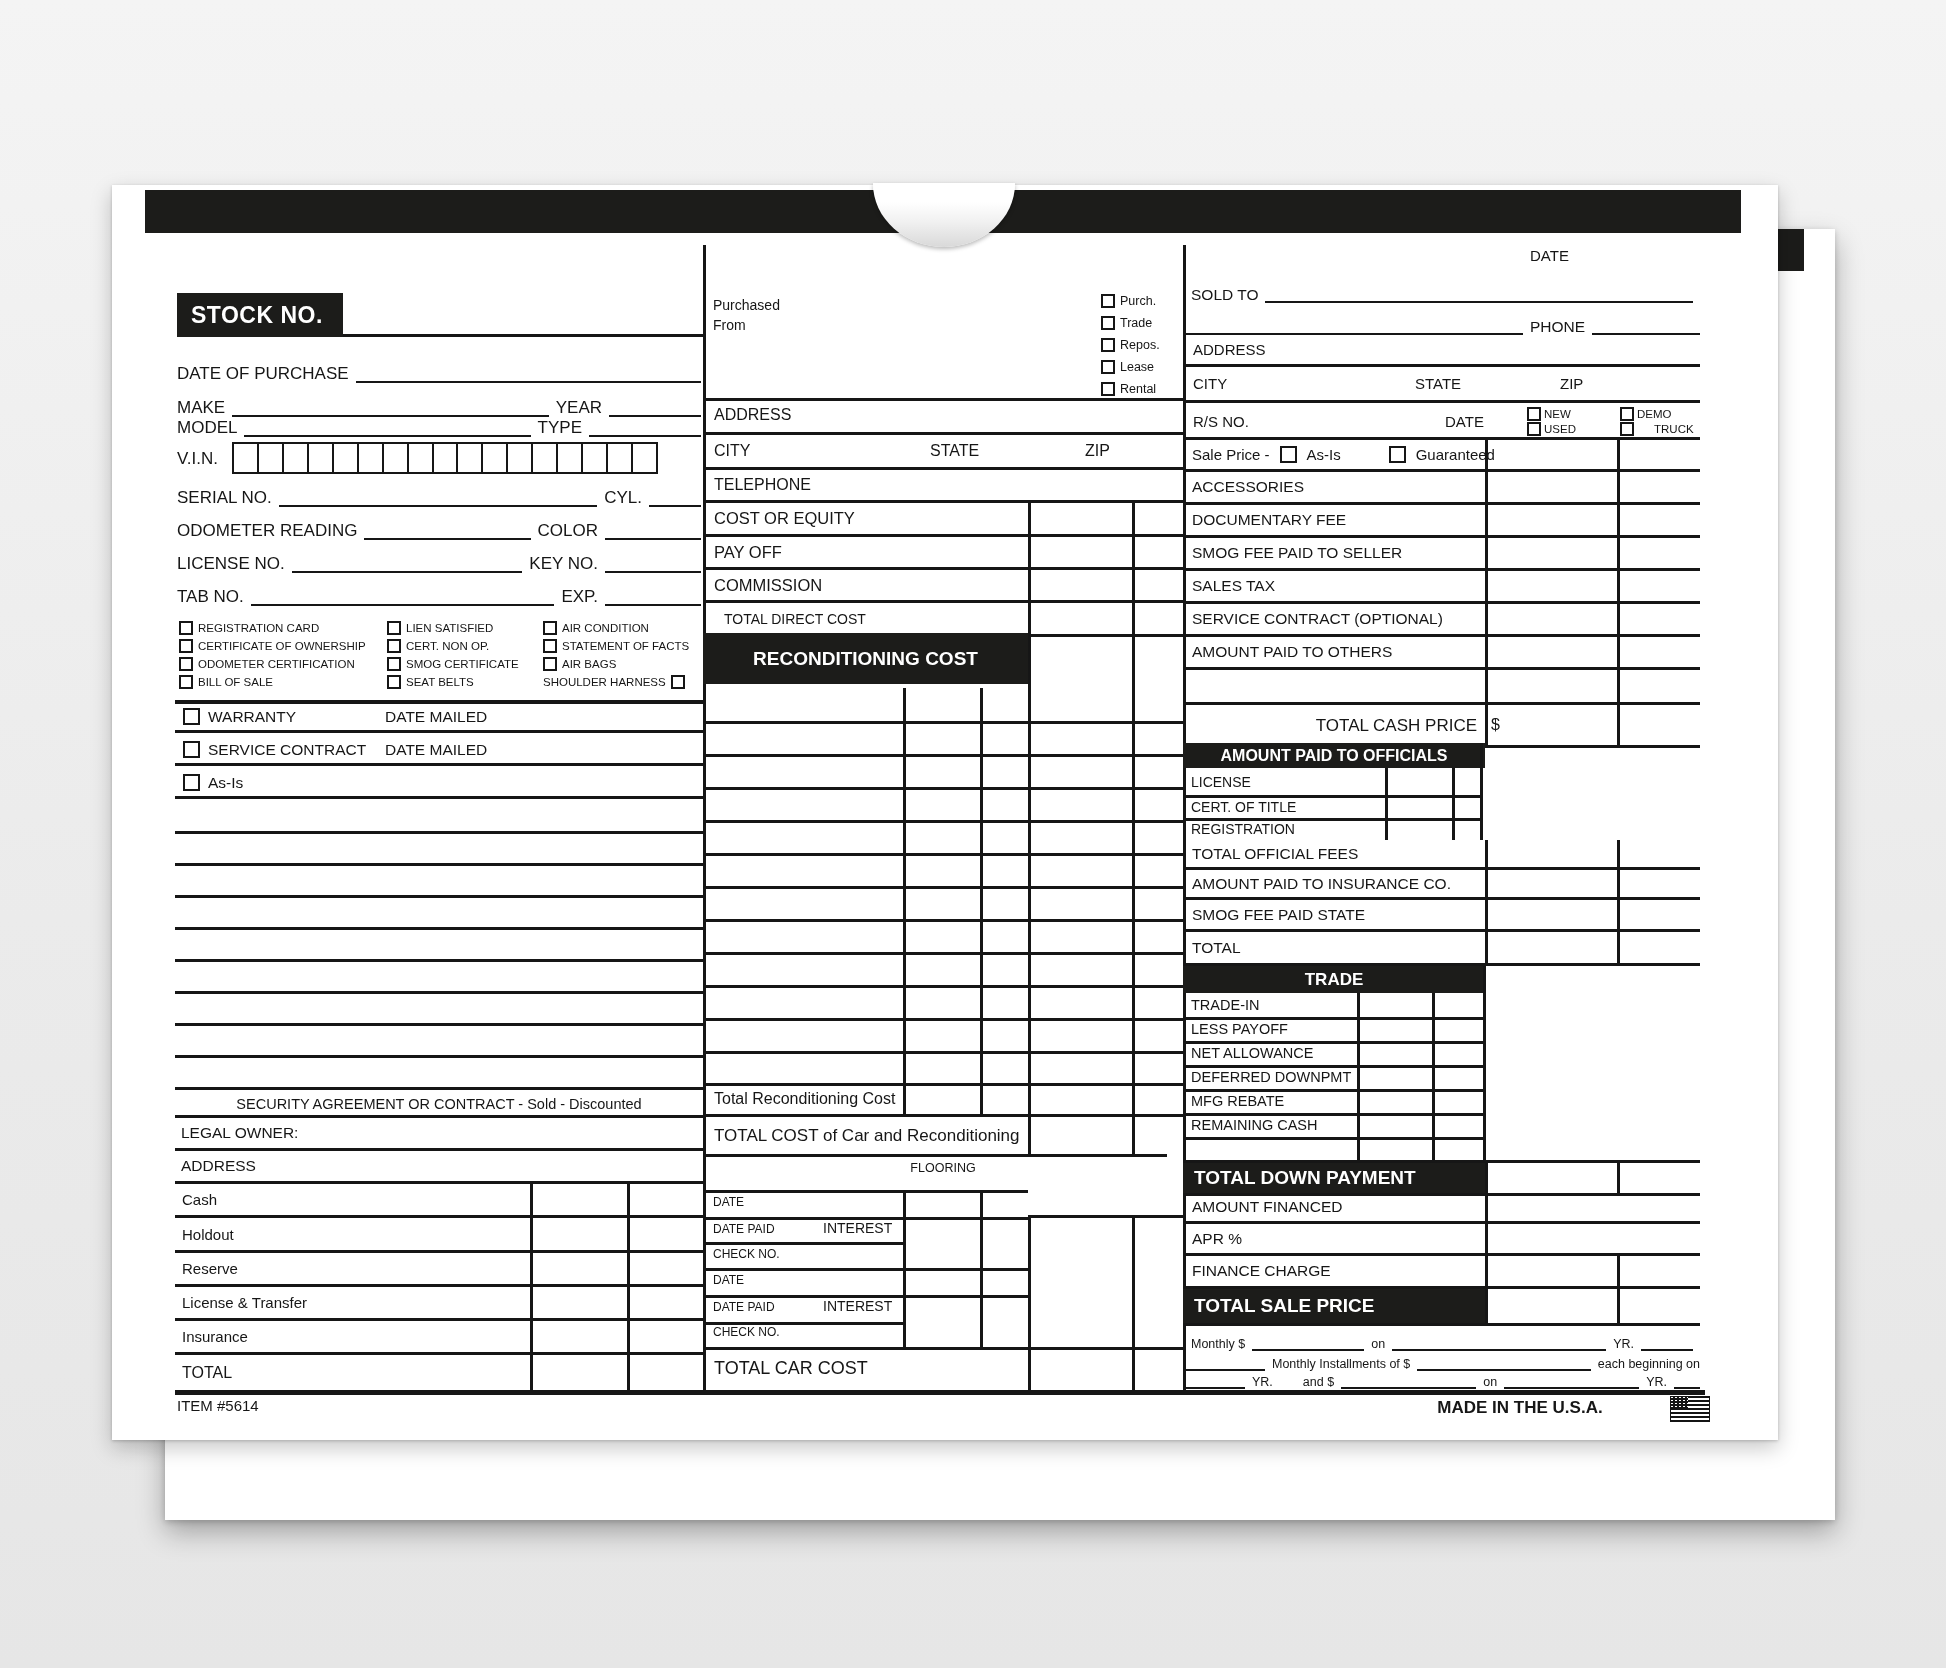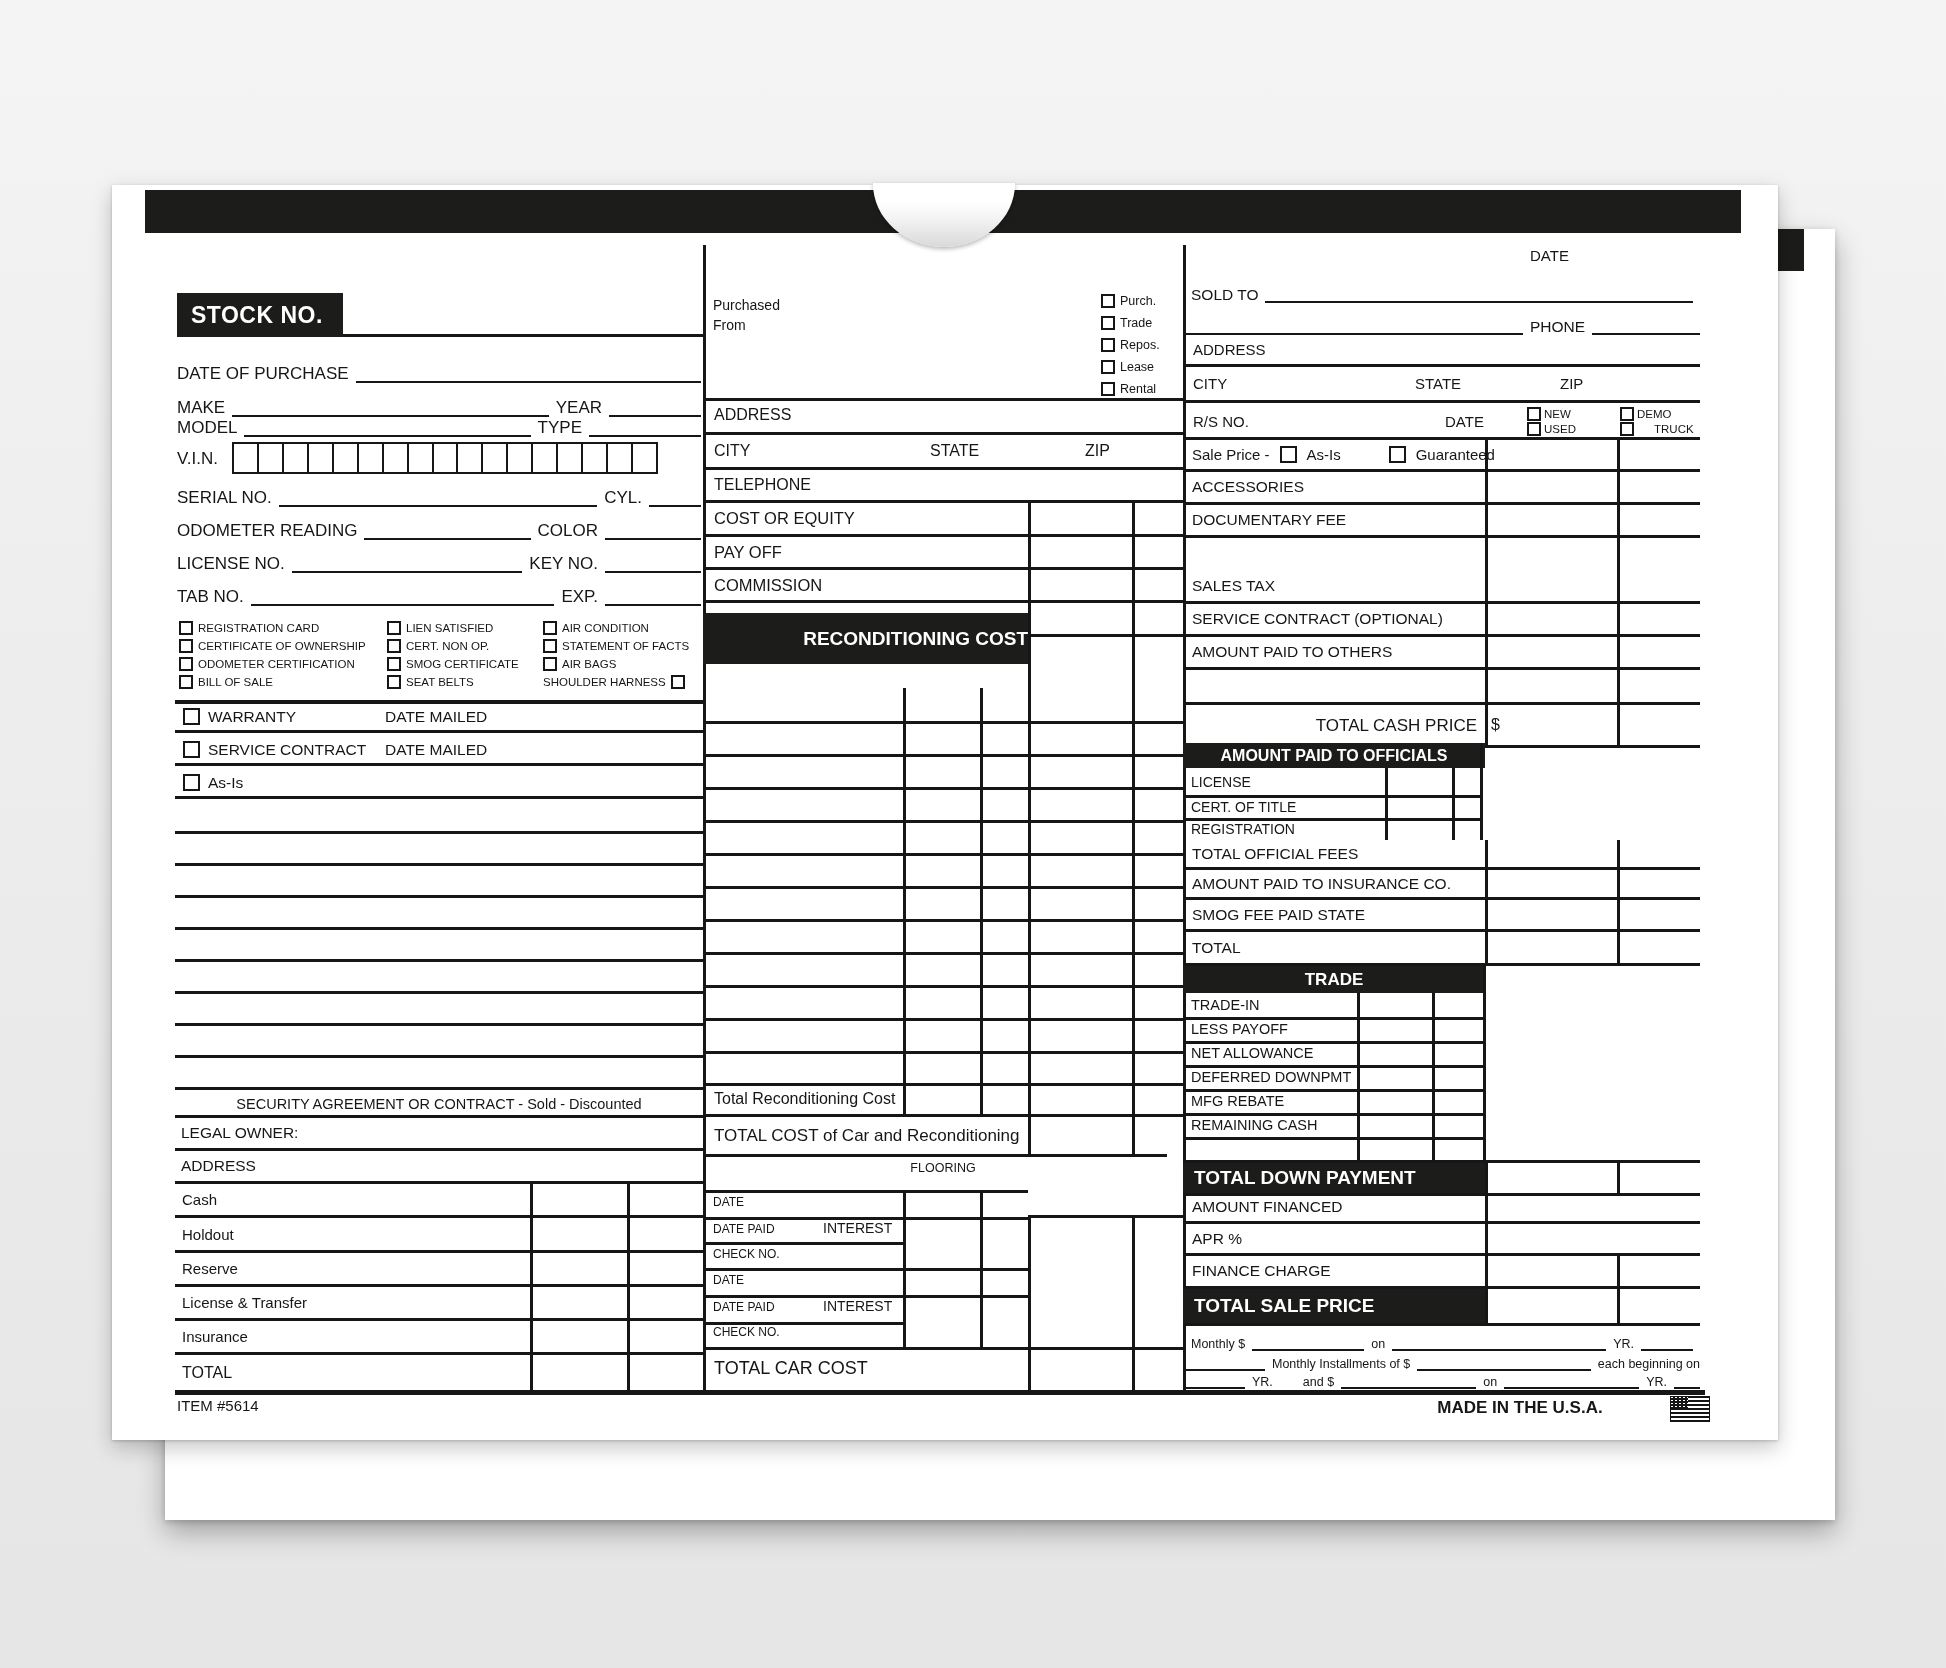--- a/index.html
+++ b/index.html
@@ -286,21 +286,21 @@
     <div class="a flexc bb" style="left:528px;top:292px;width:480px;height:33px;padding-left:11px;font-size:16.5px">
         <span>PAY OFF</span>
       </div>
     <div class="a flexc bb" style="left:528px;top:325px;width:480px;height:33px;padding-left:11px;font-size:16.5px">
         <span>COMMISSION</span>
       </div>
     <div class="a flexc bb" style="left:528px;top:358px;width:480px;height:34px;padding-left:21px;font-size:14px">
         <span>TOTAL DIRECT COST</span>
       </div>
 
-    <div class="a hdr" style="left:528px;top:368px;width:325px;height:51px;justify-content:flex-end;font-size:19px">
+    <div class="a hdr" style="left:528px;top:388px;width:325px;height:51px;justify-content:center;font-size:19px">
       <span>RECONDITIONING COST</span>
       </div>
 
     <div class="hl" style="left:528px;top:476px;width:480px"></div>
     <div class="hl" style="left:528px;top:509px;width:480px"></div>
     <div class="hl" style="left:528px;top:542px;width:480px"></div>
     <div class="hl" style="left:528px;top:575px;width:480px"></div>
     <div class="hl" style="left:528px;top:608px;width:480px"></div>
     <div class="hl" style="left:528px;top:641px;width:480px"></div>
     <div class="hl" style="left:528px;top:674px;width:480px"></div>
@@ -404,20 +404,23 @@
       <span class="cb" style="margin-left:38px"></span>
       <span>Guaranteed</span>
       </div>
 
     <div class="a flexc bb" style="left:1008px;top:227px;width:517px;height:33px;padding-left:9px;font-size:15.5px">
         <span>ACCESSORIES</span>
       </div>
     <div class="a flexc bb" style="left:1008px;top:260px;width:517px;height:33px;padding-left:9px;font-size:15.5px">
         <span>DOCUMENTARY FEE</span>
       </div>
+    <div class="a flexc bb" style="left:1008px;top:293px;width:517px;height:33px;padding-left:9px;font-size:15.5px">
+        <span>SMOG FEE PAID TO SELLER</span>
+      </div>
     <div class="a flexc bb" style="left:1008px;top:326px;width:517px;height:33px;padding-left:9px;font-size:15.5px">
         <span>SALES TAX</span>
       </div>
     <div class="a flexc bb" style="left:1008px;top:359px;width:517px;height:33px;padding-left:9px;font-size:15.5px">
         <span>SERVICE CONTRACT (OPTIONAL)</span>
       </div>
     <div class="a flexc bb" style="left:1008px;top:392px;width:517px;height:33px;padding-left:9px;font-size:15.5px">
         <span>AMOUNT PAID TO OTHERS</span>
       </div>
     <div class="a bb" style="left:1008px;top:425px;width:517px;height:35px"></div>

